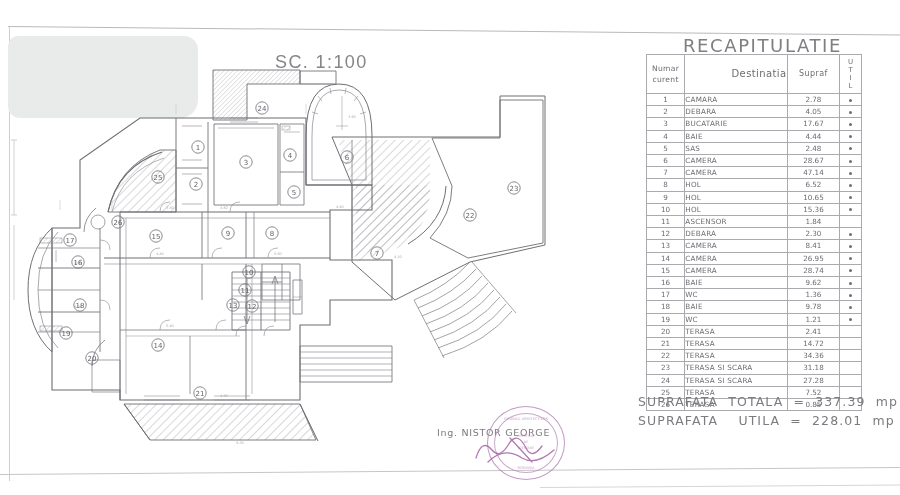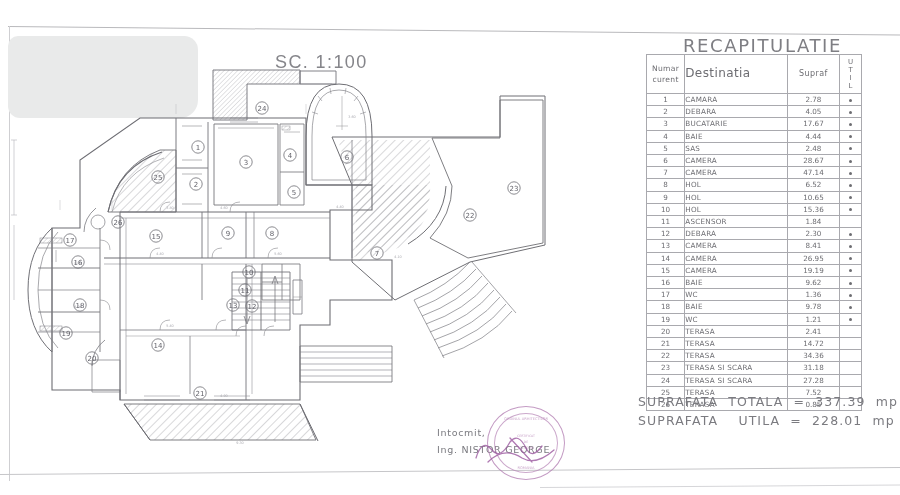--- a/index.html
+++ b/index.html
@@ -63,21 +63,21 @@
   .recap td,.recap th{
     border:1px solid #a9a9ae;padding:0;height:11.2px;line-height:11.2px;
     font-weight:400;
   }
   .recap thead th{height:38px;vertical-align:middle;}
   .c-nr{width:36px;text-align:center;}
   .c-dest{width:98px;text-align:left;padding-left:5px;}
   .c-sup{width:50px;text-align:center;}
   .c-util{width:20px;text-align:center;}
   .h-nr{font-size:7.6px;letter-spacing:.3px;line-height:9px;}
-  .h-dest{font-size:12px;letter-spacing:.4px;text-align:left;padding-left:0;}
+  .h-dest{font-size:10px;letter-spacing:.4px;text-align:right;padding-left:0;}
   .h-sup{font-size:8px;letter-spacing:.4px;text-align:center;}
   .h-util span{
     display:block;font-size:7px;line-height:8px;letter-spacing:.2px;
   }
   .dot{display:inline-block;width:3px;height:3px;background:#6d6d72;border-radius:50%;vertical-align:middle;}
   .recap td.c-dest{letter-spacing:.25px;}
 
   
   .totals{
     position:absolute;left:638px;top:392px;
@@ -489,21 +489,21 @@
         </tr>
         <tr>
           <td class="c-nr">14</td>
           <td class="c-dest">CAMERA</td>
           <td class="c-sup">26.95</td>
           <td class="c-util"><span class="dot"></span></td>
         </tr>
         <tr>
           <td class="c-nr">15</td>
           <td class="c-dest">CAMERA</td>
-          <td class="c-sup">19.19</td>
+          <td class="c-sup">28.74</td>
           <td class="c-util"><span class="dot"></span></td>
         </tr>
         <tr>
           <td class="c-nr">16</td>
           <td class="c-dest">BAIE</td>
           <td class="c-sup">9.62</td>
           <td class="c-util"><span class="dot"></span></td>
         </tr>
         <tr>
           <td class="c-nr">17</td>
@@ -567,21 +567,20 @@
         </tr>
       </tbody>
   </table>
 
   <div class="totals">
     <div>SUPRAFATA  TOTALA  =  337.39  mp</div>
     <div>SUPRAFATA    UTILA  =  228.01  mp</div>
   </div>
 
   <div class="sign">
-    <div>Intocmit,</div>
     <div>Ing. NISTOR GEORGE</div>
   </div>
 
   <div class="stamp">
     <svg class="stamp-text" width="76" height="72" viewBox="0 0 76 72" xmlns="http://www.w3.org/2000/svg">
       <g fill="#a96fa9" font-family="DejaVu Sans" font-size="3.6" opacity=".85">
         <text x="38" y="13" text-anchor="middle">ORDINUL  ARHITECTILOR</text>
         <text x="38" y="62" text-anchor="middle">ROMANIA</text>
         <text x="38" y="30" text-anchor="middle" font-size="3.2">CERTIFICAT</text>
         <text x="38" y="36" text-anchor="middle" font-size="3.2">DE</text>

